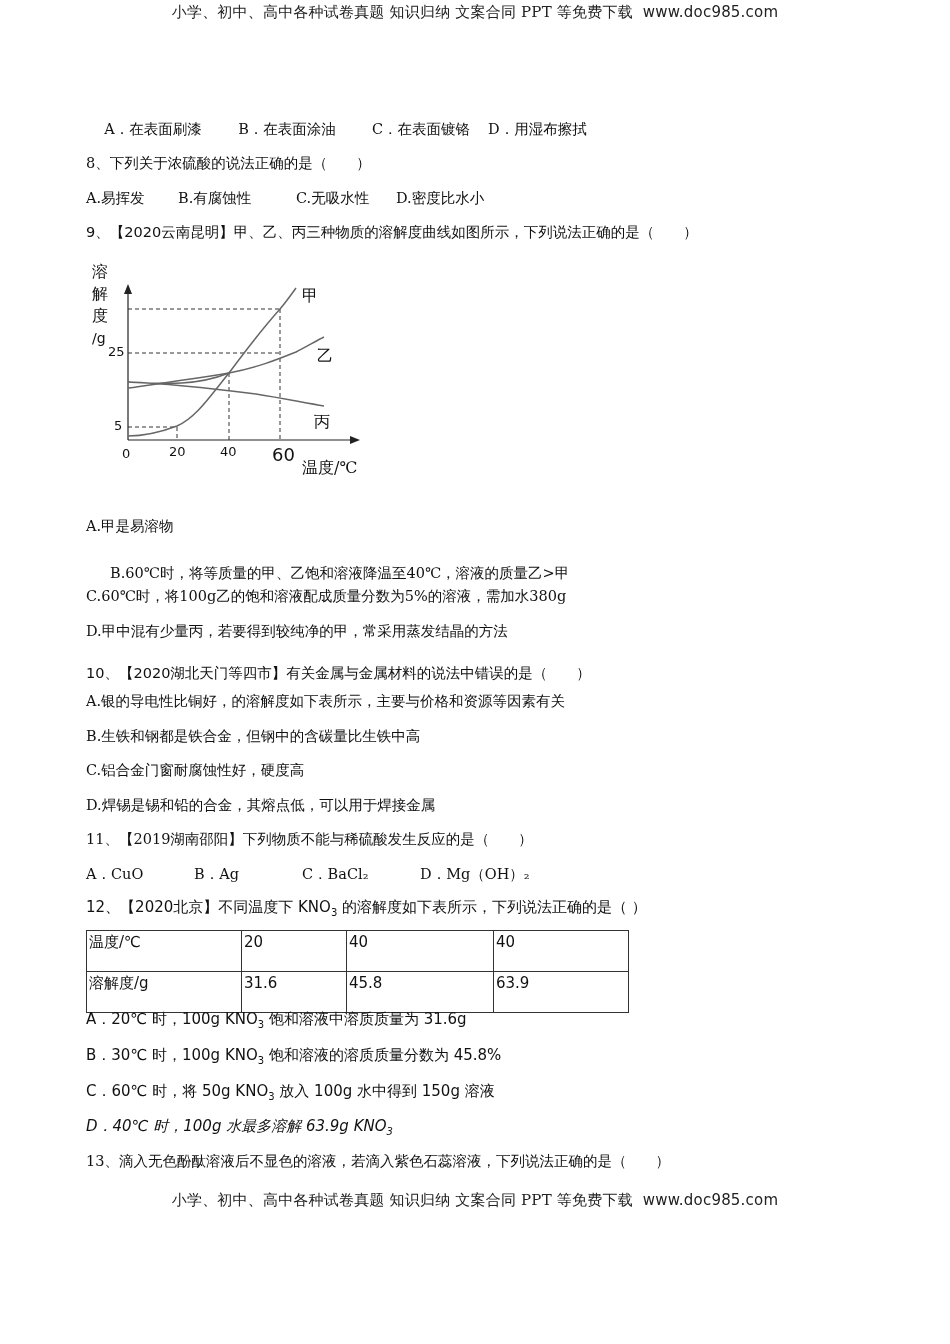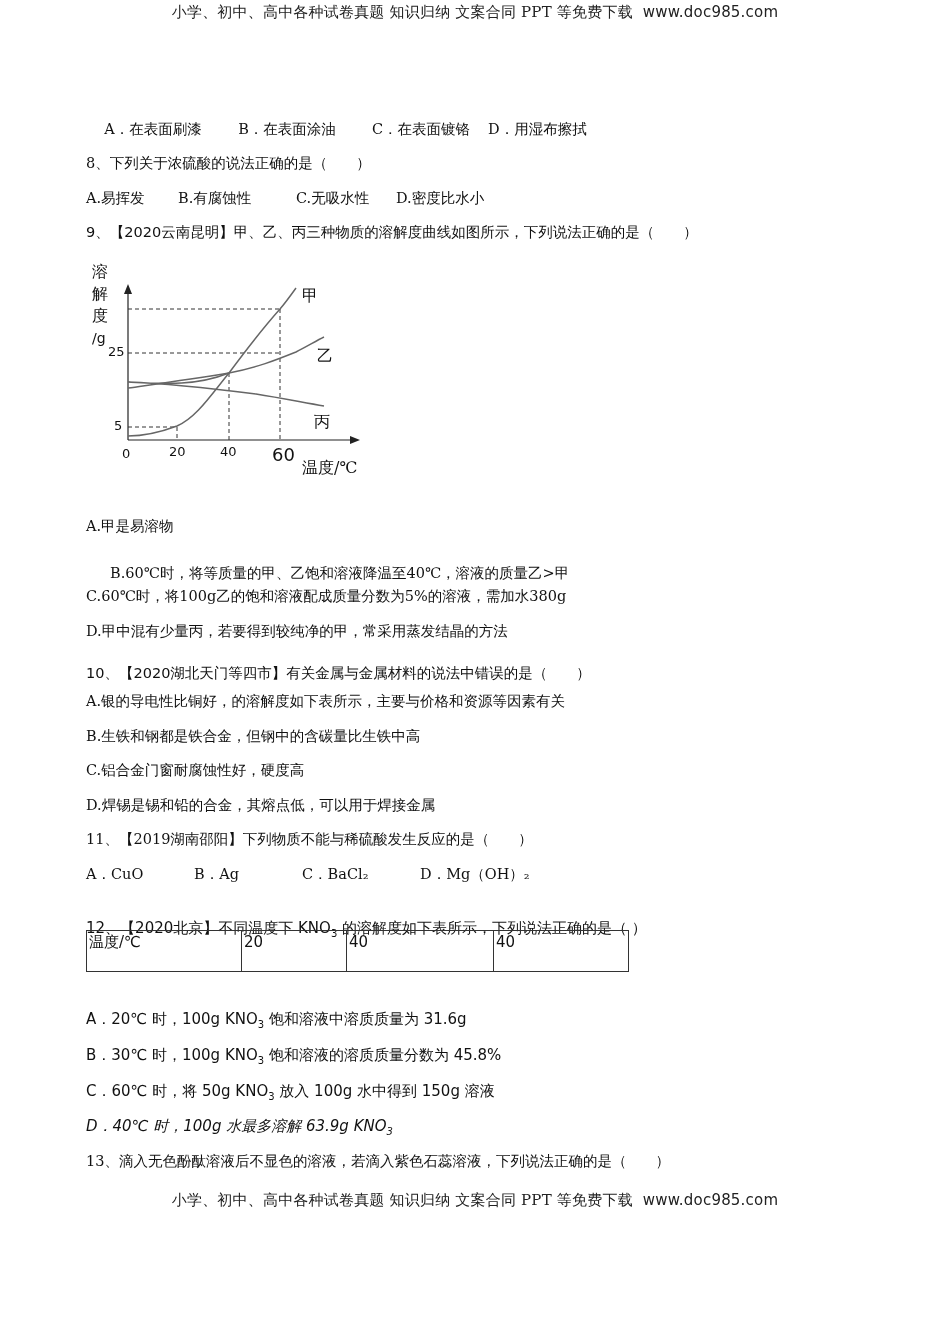--- a/index.html
+++ b/index.html
@@ -79,31 +79,37 @@
 <div class="line" style="top:692px;">A.银的导电性比铜好，的溶解度如下表所示，主要与价格和资源等因素有关</div>
 <div class="line" style="top:727px;">B.生铁和钢都是铁合金，但钢中的含碳量比生铁中高</div>
 <div class="line" style="top:761px;">C.铝合金门窗耐腐蚀性好，硬度高</div>
 <div class="line" style="top:796px;text-align:right;">D.焊锡是锡和铅的合金，其熔点低，可以用于焊接金属</div>
 
 <div class="line" style="top:830px;">11、【2019湖南邵阳】下列物质不能与稀硫酸发生反应的是（　　）</div>
 <div class="line" style="top:865px;">
   <span class="opt" style="width:108px">A．CuO</span><span class="opt" style="width:108px">B．Ag</span><span class="opt" style="width:118px">C．BaCl₂</span><span class="opt">D．Mg（OH）₂</span>
 </div>
 
-<div class="line q" style="top:898px;font-size:15px;margin-top:21px;">
+<div class="line q" style="top:898px;font-size:15px;">
   <span>12、【2020北京】不同温度下 KNO</span><sub>3</sub><span> 的溶解度如下表所示，下列说法正确的是（ ）</span>
 </div>
 
 <table class="sol">
   <tbody>
       <tr>
     <td style="width:150px">温度/℃</td>
     <td style="width:100px">20</td>
     <td style="width:142px">40</td>
     <td style="width:130px">40</td>
+  </tr>
+  <tr>
+    <td>溶解度/g</td>
+    <td>31.6</td>
+    <td>45.8</td>
+    <td>63.9</td>
   </tr>
 </tbody>
   </table>
 
 <div class="line q" style="top:1010px;font-size:15px;"><span>A．20℃ 时，100g KNO</span><sub>3</sub><span> 饱和溶液中溶质质量为 31.6g</span></div>
 <div class="line q" style="top:1046px;font-size:15px;"><span>B．30℃ 时，100g KNO</span><sub>3</sub><span> 饱和溶液的溶质质量分数为 45.8%</span></div>
 <div class="line q" style="top:1082px;font-size:15px;"><span>C．60℃ 时，将 50g KNO</span><sub>3</sub><span> 放入 100g 水中得到 150g 溶液</span></div>
 <div class="line q" style="top:1117px;font-size:15px;font-style:italic;"><span>D．40℃ 时，100g 水最多溶解 63.9g  KNO</span><sub>3</sub></div>
 
 <div class="line" style="top:1152px;">13、滴入无色酚酞溶液后不显色的溶液，若滴入紫色石蕊溶液，下列说法正确的是（　　）</div>

